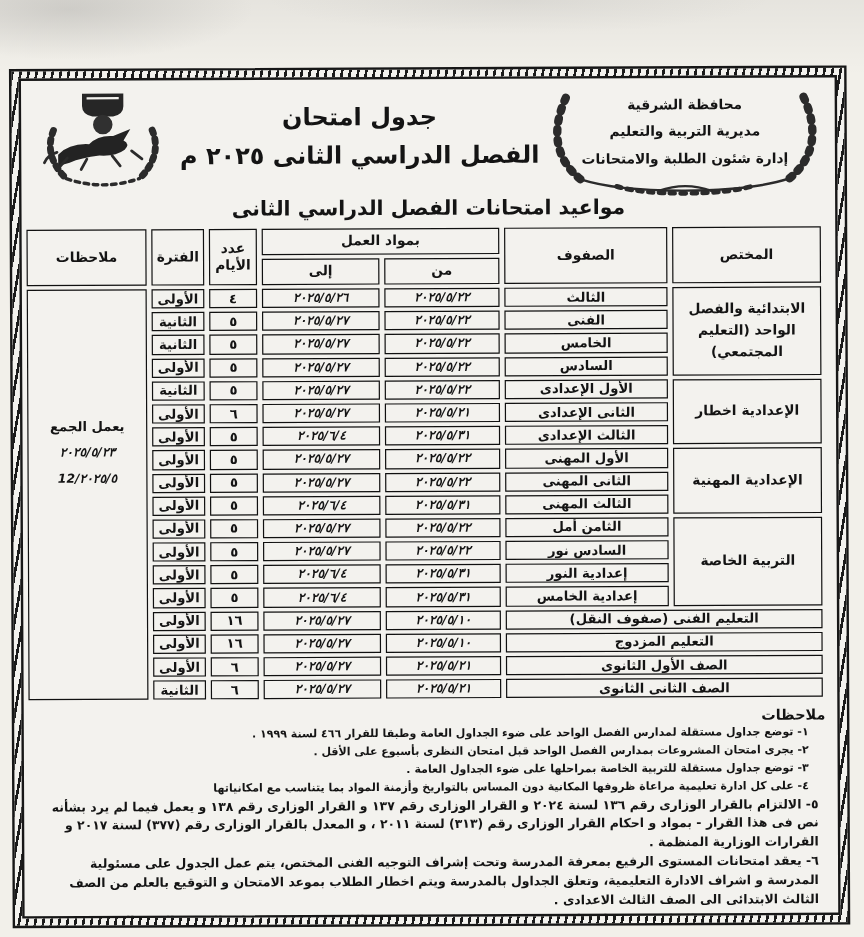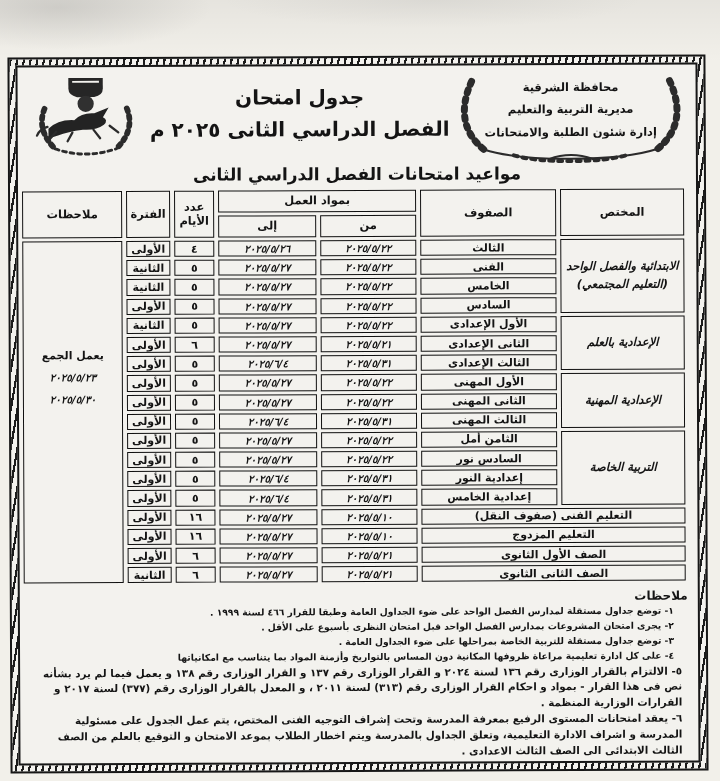--- a/index.html
+++ b/index.html
@@ -36,21 +36,21 @@
   .subtitle{text-align:center;font-weight:bold;font-size:17px;margin-top:-1px;}
   
   table{width:100%;border-collapse:separate;border-spacing:4px 3px;direction:rtl;
         table-layout:fixed;margin-top:3px;}
   th,td{border:1.6px solid #101010;text-align:center;vertical-align:middle;
         padding:0 2px;font-weight:bold;background:transparent;overflow:hidden;}
   th{font-size:11.5px;height:20px;line-height:1.15;}
   td{font-size:11px;height:14.2px;}
   .c-stage{width:124px}.c-grade{width:136px}.c-from{width:96px}.c-to{width:98px}
   .c-days{width:40px}.c-period{width:44px}.c-notes{width:100px}
-  .stage-cell{font-size:11.5px;line-height:1.55;padding:2px 4px;font-style:italic;}
+  .stage-cell{font-size:11.5px;line-height:1.55;padding:2px 4px;}
   .date{font-size:10.3px;letter-spacing:.4px;white-space:nowrap;font-style:italic;}
   .notes-cell{vertical-align:middle;padding-bottom:70px;font-size:11px;line-height:2.1;}
   
   .footnotes{margin-top:5px;padding:0 2px;}
   .fn-title{font-size:12px;font-weight:bold;margin:0 0 1px;}
   .fn{font-weight:bold;text-align:right;margin:0 14px 1px 0;line-height:1.5;}
   .fn-s{font-size:9.2px;}
   .fn-m{font-size:10.4px;margin-right:6px;}
   svg .ink{stroke:#2b2b2b;fill:none;stroke-linecap:round;}
 </style>
@@ -125,21 +125,21 @@
         <tr>
           <td rowspan="4" class="stage-cell">الابتدائية والفصل الواحد (التعليم المجتمعي)</td>
           <td>الثالث</td>
           <td class="date">٢٠٢٥/٥/٢٢</td>
           <td class="date">٢٠٢٥/٥/٢٦</td>
           <td>٤</td>
           <td>الأولى</td>
           <td rowspan="18" class="notes-cell">
             <div>يعمل الجمع</div>
             <div class="date">٢٠٢٥/٥/٢٣</div>
-            <div class="date">٢٠٢٥/٥/٣٠</div>
+            <div class="date">٢٠٢٥/٥/12</div>
           </td>
         </tr>
         <tr>
           <td>الفنى</td>
           <td class="date">٢٠٢٥/٥/٢٢</td>
           <td class="date">٢٠٢٥/٥/٢٧</td>
           <td>٥</td>
           <td>الثانية</td>
         </tr>
         <tr>
@@ -150,21 +150,21 @@
           <td>الثانية</td>
         </tr>
         <tr>
           <td>السادس</td>
           <td class="date">٢٠٢٥/٥/٢٢</td>
           <td class="date">٢٠٢٥/٥/٢٧</td>
           <td>٥</td>
           <td>الأولى</td>
         </tr>
         <tr>
-          <td rowspan="3" class="stage-cell">الإعدادية بالعلم</td>
+          <td rowspan="3" class="stage-cell">الإعدادية اخطار</td>
           <td>الأول الإعدادى</td>
           <td class="date">٢٠٢٥/٥/٢٢</td>
           <td class="date">٢٠٢٥/٥/٢٧</td>
           <td>٥</td>
           <td>الثانية</td>
         </tr>
         <tr>
           <td>الثانى الإعدادى</td>
           <td class="date">٢٠٢٥/٥/٢١</td>
           <td class="date">٢٠٢٥/٥/٢٧</td>

